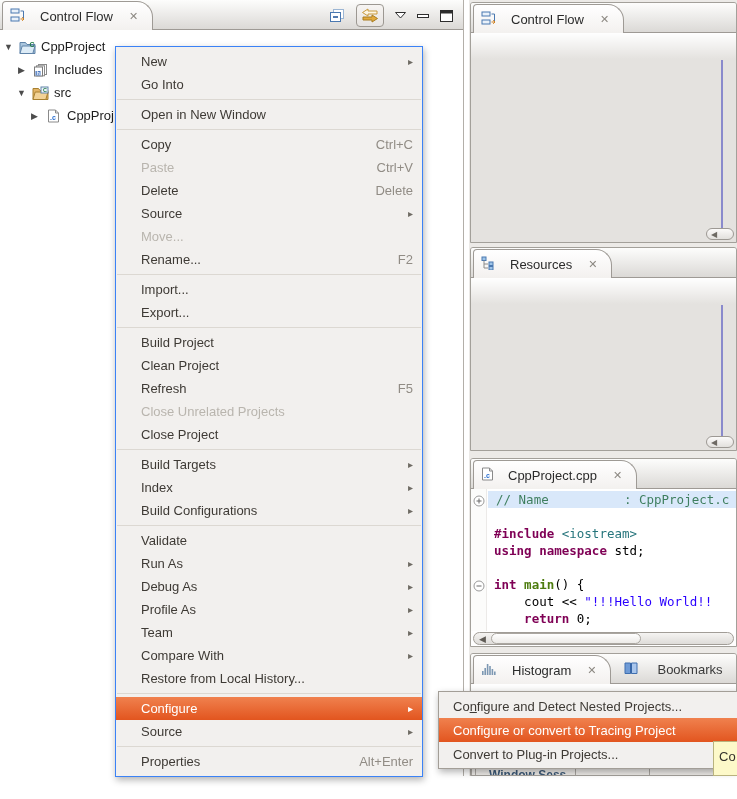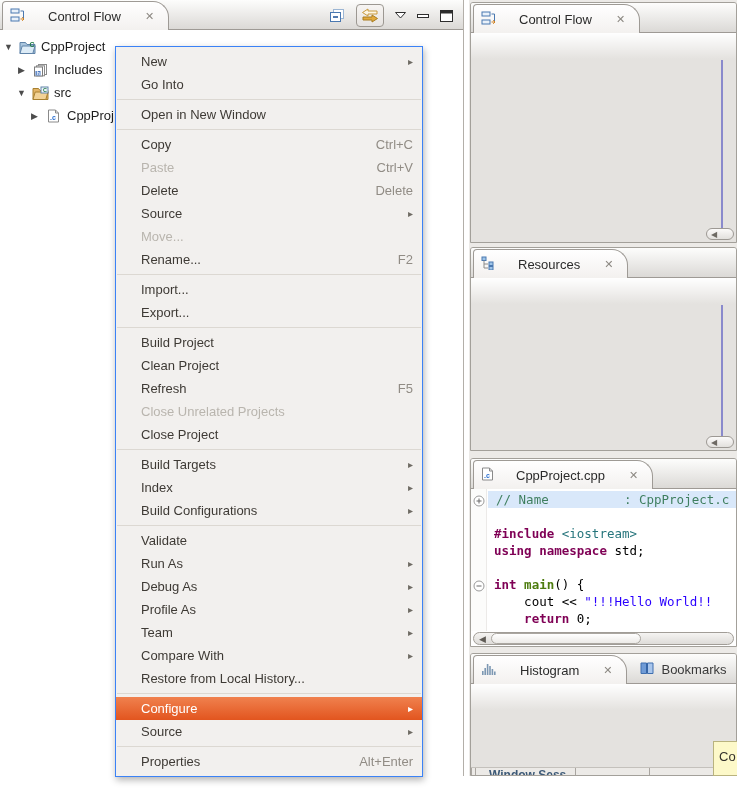--- a/index.html
+++ b/index.html
@@ -4,26 +4,26 @@
 <style>
   * { margin:0; padding:0; box-sizing:border-box; }
   html,body { background:#fff; }
   body { font-family:"Liberation Sans", sans-serif; }
   #screen { position:relative; width:737px; height:799px; background:#fff; overflow:hidden; }
 
   
   .tabbar { position:relative; height:30px;
             background:linear-gradient(#fdfdfc,#dbd9d6);
             border-bottom:1px solid #9e9a95; display:flex; align-items:flex-end; }
-  .tab { position:relative; top:1px; display:inline-flex; align-items:center; gap:22px;
+  .tab { position:relative; top:1px; display:inline-flex; align-items:center; gap:14px;
          height:29px; padding:0 14px 0 7px; margin-left:2px;
          background:linear-gradient(#ffffff,#f3f1ef);
          border:1px solid #9e9a95; border-bottom:none;
          border-radius:4px 16px 0 0; font-size:13px; color:#2b2b2b; white-space:nowrap; }
-  .tab-flat { display:inline-flex; align-items:center; gap:6px; height:28px;
+  .tab-flat { display:inline-flex; align-items:center; gap:18px; height:28px;
               padding:0 12px; font-size:13px; color:#3a3a3a; white-space:nowrap; }
   .tab-close { font-size:11px; color:#8c8882; margin-left:2px; line-height:1; }
 
   
   #left-panel { position:absolute; left:0; top:0; width:464px; height:776px;
                 background:#fff; border-right:1px solid #b3afa9; }
   #left-toolbar { position:absolute; right:10px; top:4px; display:flex; align-items:center; gap:11px; }
   .tbtn { display:inline-flex; align-items:center; justify-content:center; }
   .tbtn.pressed { border:1px solid #9c9892; border-radius:4px;
                   background:linear-gradient(#f7f5f3,#e6e3e0); padding:3px 4px; }
@@ -439,18 +439,32 @@
         <span class="mi-label">Source</span>
         <span class="mi-right mi-arrow">▸</span>
       </div>
       <div class="menu-sep"></div>
       <div class="menu-item">
         <span class="mi-label">Properties</span>
         <span class="mi-right">Alt+Enter</span>
       </div>
     </div>
 
+  <div id="context-submenu">
+      <div class="menu-item">
+        <span class="mi-label">Co<u>n</u>figure and Detect Nested Projects...</span>
+        <span class="mi-right"></span>
+      </div>
+      <div class="menu-item highlighted">
+        <span class="mi-label">Configure or convert to Tracing Project</span>
+        <span class="mi-right"></span>
+      </div>
+      <div class="menu-item">
+        <span class="mi-label">Convert to Plug-in Projects...</span>
+        <span class="mi-right"></span>
+      </div>
+    </div>
 
   <div id="tooltip">
     <span>Co</span>
   </div>
 
 </div>
 
 </body></html>

